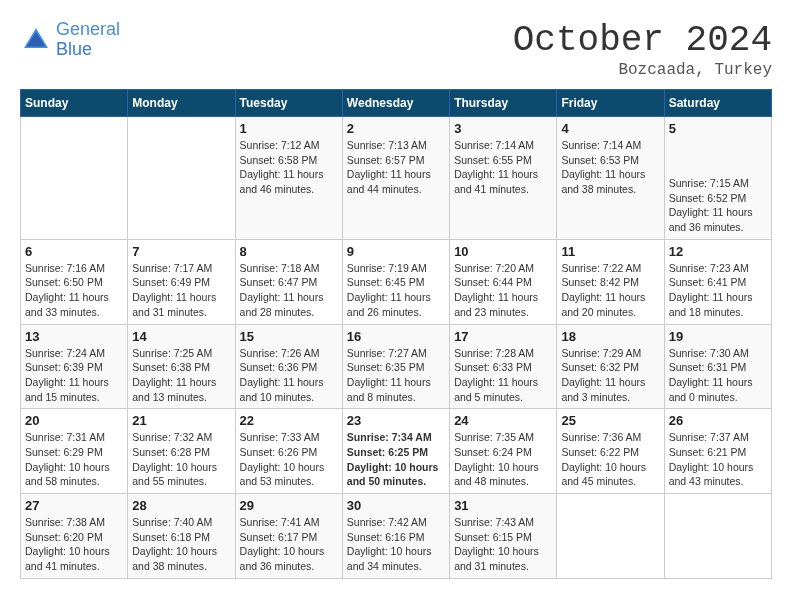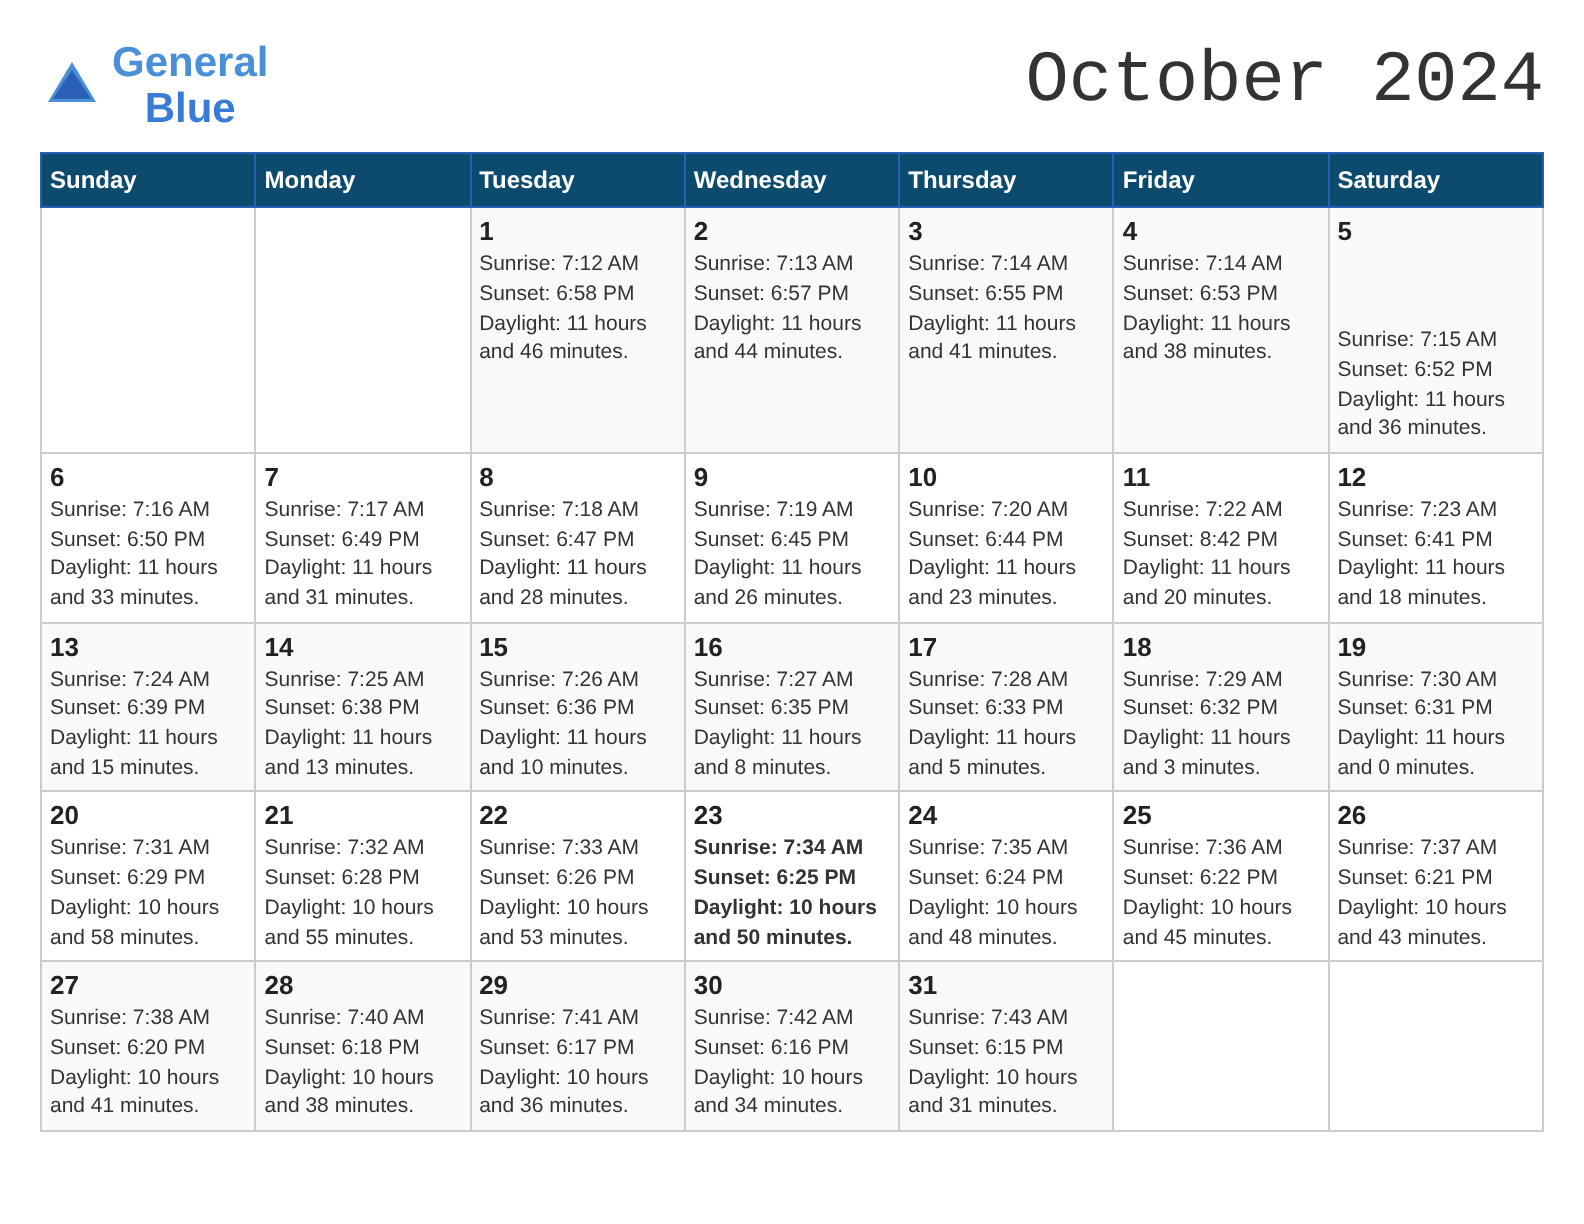--- a/index.html
+++ b/index.html
@@ -14,25 +14,24 @@
       display: flex;
       justify-content: space-between;
       align-items: flex-start;
       margin-bottom: 10px;
     }
     .logo {
       display: flex;
       align-items: center;
     }
     .logo-text {
-      font-size: 21px;
-      font-weight: bold;
+      font-size: 18px;
+      font-weight: normal;
       color: #1a1a2e;
       line-height: 1.1;
-      text-align: center;
     }
     .logo-text span {
       color: #4a90d9;
     }
     .logo-icon {
       width: 32px;
       height: 32px;
       margin-right: 4px;
     }
     .title-block {
@@ -98,20 +97,21 @@
       <polygon points="20,5 35,30 5,30" fill="#4a90d9"></polygon>
       <polygon points="20,10 32,28 8,28" fill="#2a5fb5"></polygon>
     </svg>
     <div class="logo-text">
       <div><span>General</span></div>
       <div style="color:#3a7bd5;">Blue</div>
     </div>
   </div>
   <div class="title-block">
     <div class="month-title">October 2024</div>
+    <div class="subtitle">Bozcaada, Turkey</div>
   </div>
 </div>
 
 <table>
   <thead>
     <tr>
     <th>Sunday</th>
         <th>Monday</th>
         <th>Tuesday</th>
         <th>Wednesday</th>

